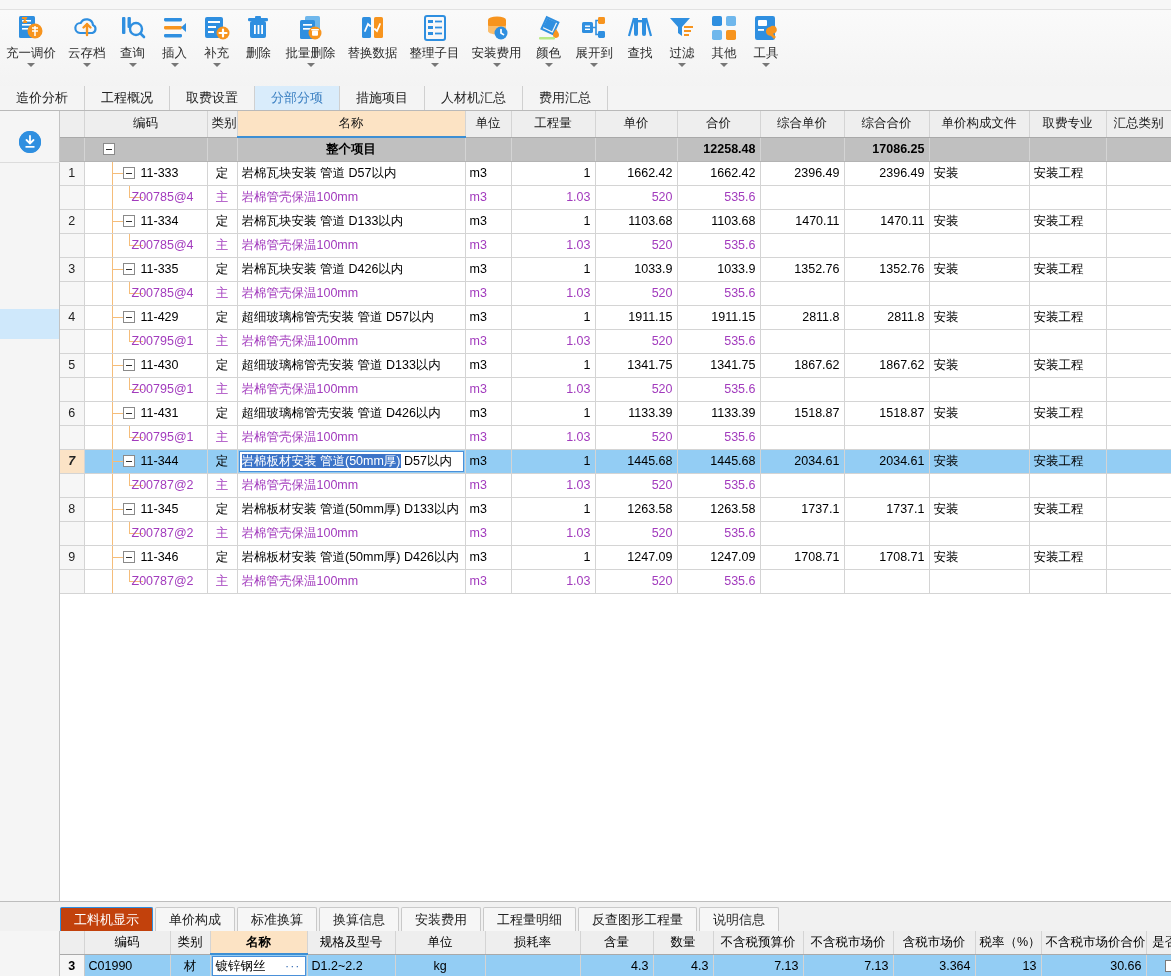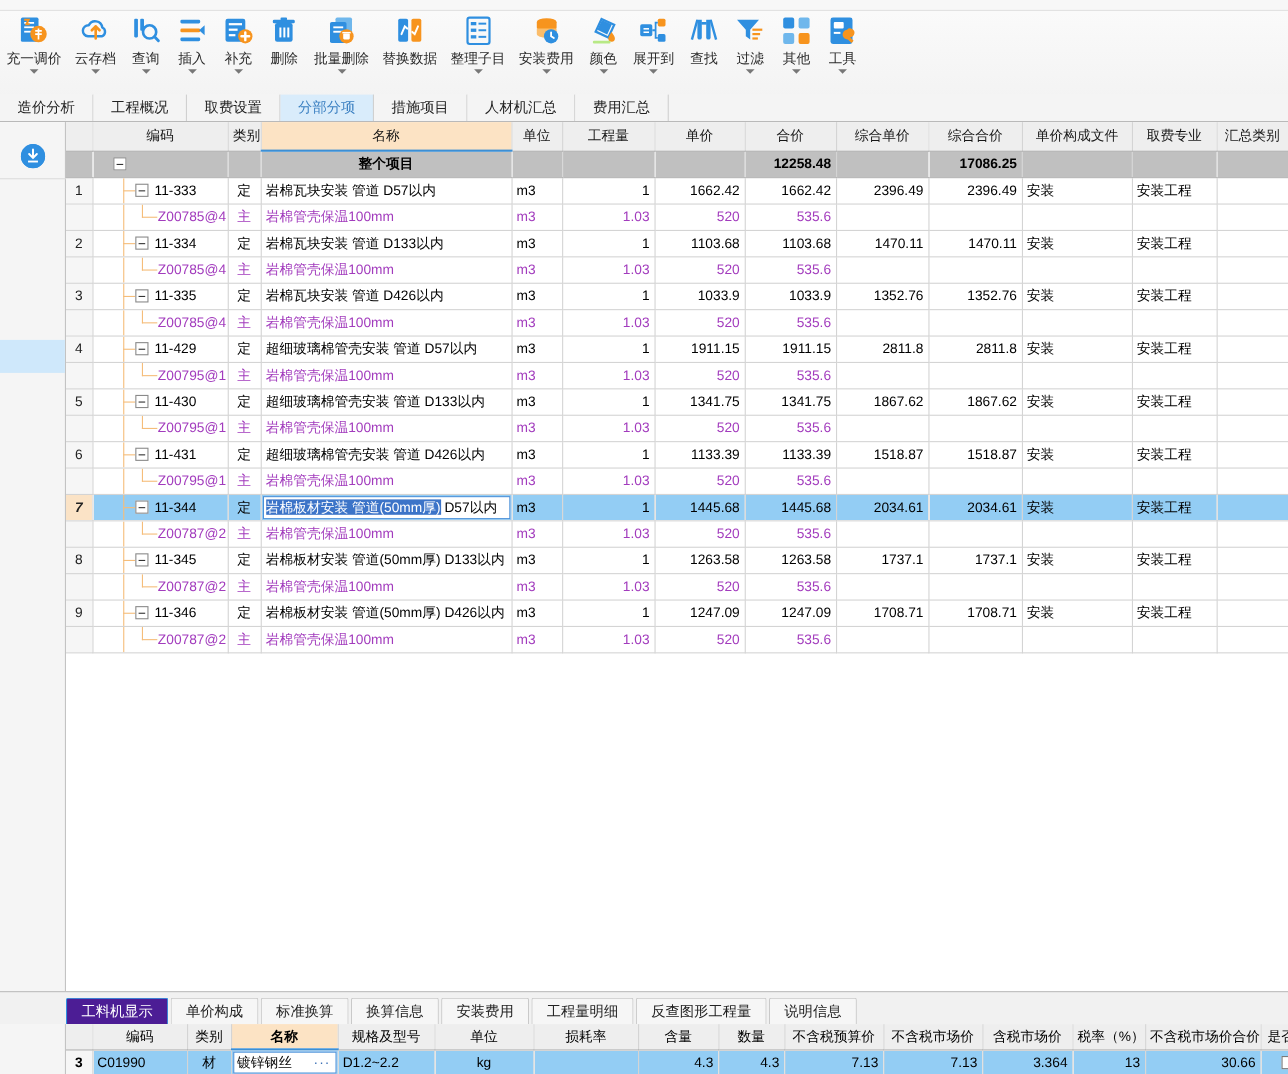--- a/index.html
+++ b/index.html
@@ -135,21 +135,21 @@
   }
   .expander {
     position: absolute; top: 5px; left: 38px;
     width: 12px; height: 12px; border: 1px solid #8a8a8a;
     background: #fff;
   }
   .expander::before {
     content:""; position:absolute; left:2px; top:5px; width:6px; height:1px; background:#333;
   }
   .codetxt { position:absolute; left: 56px; top:0; line-height:23px; }
-  .codetxt.child { left: 47px; margin-left: 12px; }
+  .codetxt.child { left: 47px; }
   .childelbow-v {
     position:absolute; left:42px; top:0; width:1px; height:12px; background:#f5bd7a;
   }
   .childelbow-h {
     position:absolute; left:42px; top:11px; width:14px; height:1px; background:#f5bd7a;
   }
   .leafelbow-h {
     position:absolute; left:27px; top:11px; width:25px; height:1px; background:#f5bd7a;
   }
 
@@ -172,21 +172,21 @@
     position: absolute; left: 60px; top: 5px; height: 24px;
     display: flex; align-items: stretch;
   }
   .btab {
     display:flex; align-items:center; justify-content:center;
     padding: 0 13px; font-size: 13px; color:#222;
     border: 1px solid #c9c9c9; border-bottom: none;
     background: #f6f6f6; margin-right: 2px;
     border-radius: 2px 2px 0 0; cursor: default; white-space: nowrap;
   }
-  .btab.active { background: #4c1d95; color: #fff; border-color:#2f8fe0; }
+  .btab.active { background: #c2410c; color: #fff; border-color:#2f8fe0; }
   #bgrid {
     position: absolute; left: 60px; top: 29px; width: 1111px; height: 46px;
     overflow: hidden; background:#fff;
   }
   #bleft { position:absolute; left:0; top:29px; width:60px; height:46px; background:#f5f5f5; border-right:1px solid #c3c3c3;}
   table.bt { border-collapse: collapse; table-layout: fixed; width: 1111px; }
   table.bt th, table.bt td {
     border-right: 1px solid #d4d4d4;
     border-bottom: 1px solid #d4d4d4;
     padding: 0 4px; font-size: 12.5px; font-weight: normal;

